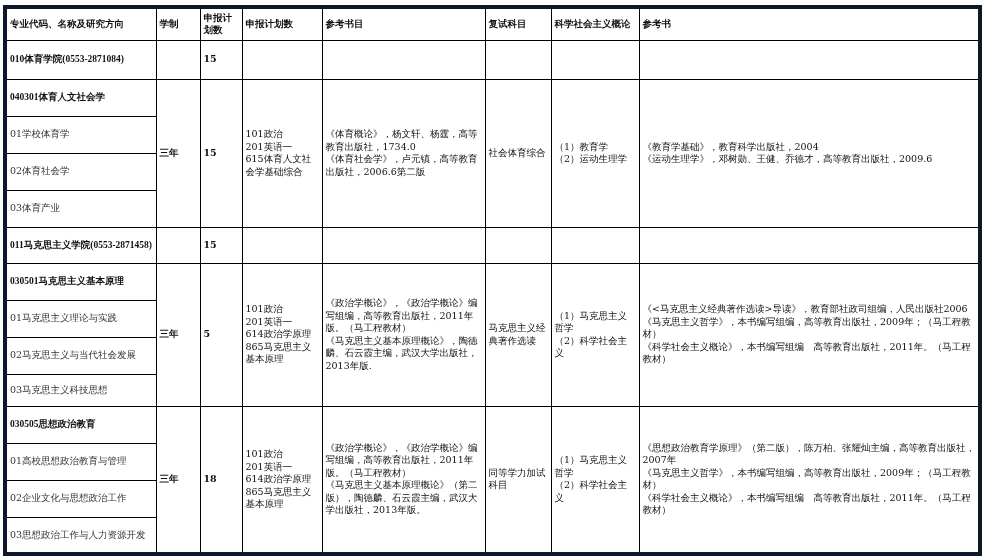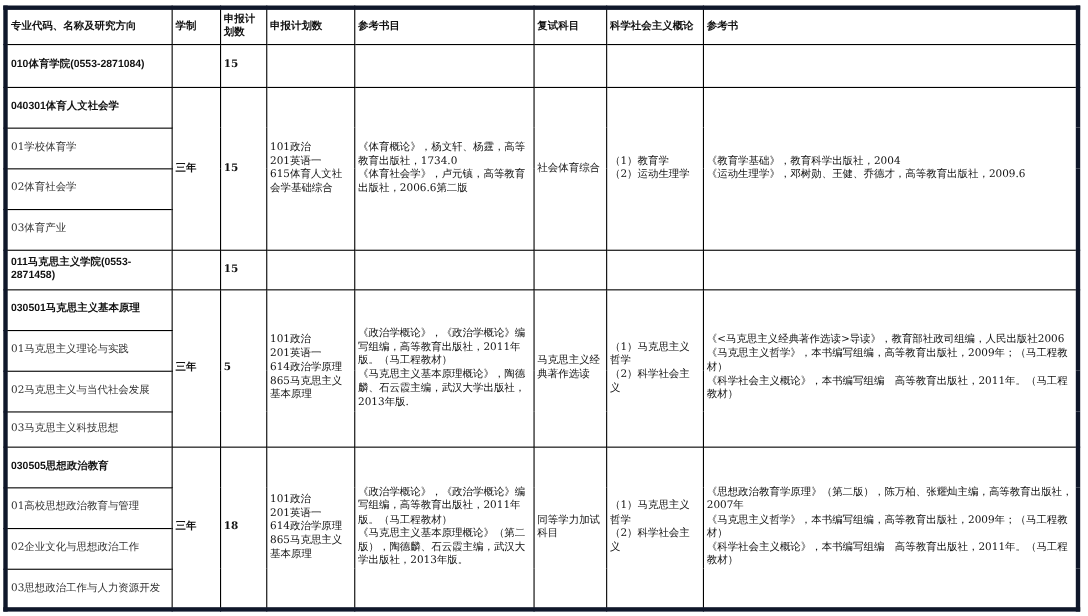--- a/index.html
+++ b/index.html
@@ -13,21 +13,21 @@
   table.grid td, table.grid th {
     border: 1.5px solid #000;
     padding: 0 3px;
     font-size: 9.5px;
     line-height: 12.5px;
     vertical-align: middle;
     text-align: left;
     overflow: hidden;
   }
   th { font-family: "DejaVu Sans", "Liberation Sans", sans-serif; font-weight: bold; font-size: 9.5px; }
-  .bold { font-family: Liberation Sans, sans-serif; font-weight: bold; }
+  .bold { font-family: Liberation Serif, serif; font-weight: bold; }
   .center { text-align: left; }
   .num { font-family: "DejaVu Serif", "Liberation Serif", serif; font-weight: bold; font-size: 12px; text-align: right; }
   .yr { font-family: "DejaVu Sans", "Liberation Sans", sans-serif; font-weight: bold; font-size: 10px; text-align: right; }
   .pre { white-space: pre-line; }
   .dir { color: #333; font-size: 9.5px; }
 </style>
 </head>
 <body>
 
 <table class="grid">

